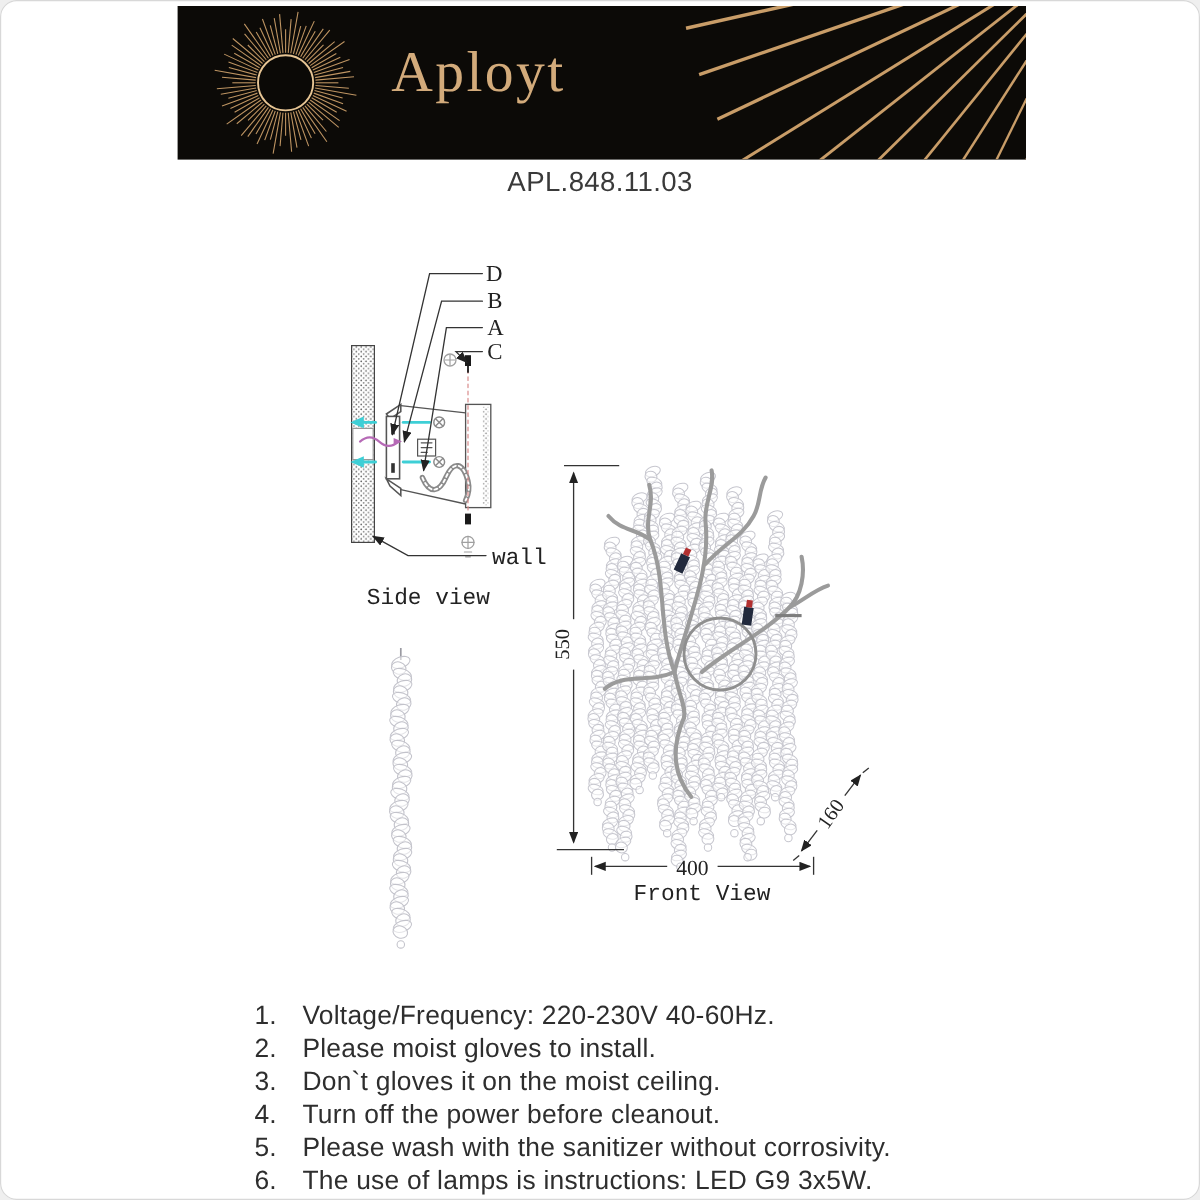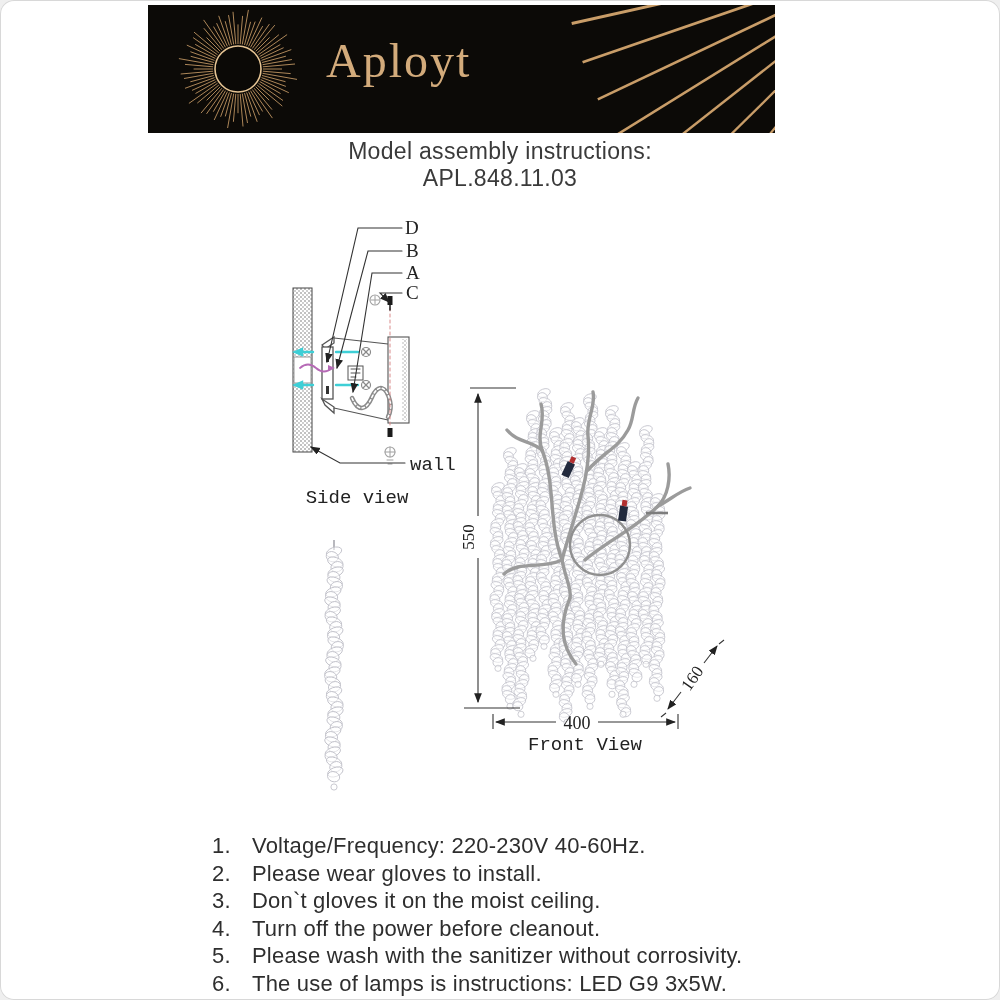--- a/index.html
+++ b/index.html
@@ -1,19 +1,19 @@
 <!DOCTYPE html>
 <html><head>
 <meta charset="utf-8">
 <style>
   html,body{margin:0;padding:0;background:#efefef;}
   .sheet{position:relative;width:1000px;height:1000px;background:#ffffff;overflow:hidden;
          border-radius:14px;box-shadow:0 0 0 1px #d8d8d8 inset;font-family:"Liberation Sans",sans-serif;}
   
-  .banner{position:absolute;left:148px;top:5px;width:627px;height:128px;background:#0c0a07;overflow:hidden;}
+  .banner{position:absolute;left:148px;top:5px;width:707px;height:128px;background:#0c0a07;overflow:hidden;}
   .banner svg{position:absolute;top:0;left:0;}
   .brand{position:absolute;left:178px;top:28px;width:320px;color:#d3ab7b;
          font-family:"Liberation Serif",serif;font-size:48px;font-weight:400;letter-spacing:2px;}
   
   .title-wrap{position:absolute;left:0;top:138px;width:1000px;text-align:center;color:#3a3a3a;}
   .title-line{font-size:23px;font-weight:500;letter-spacing:.3px;line-height:27px;}
   
   .diagram{position:absolute;left:0;top:0;width:1000px;height:1000px;}
   text.serif{font-family:"Liberation Serif",serif;fill:#222;}
   text.mono{font-family:"Liberation Mono","DejaVu Sans Mono",monospace;fill:#222;}
@@ -118,21 +118,20 @@
           <line x1="775" y1="-60" x2="449.8" y2="94.4" stroke-width="2.68"></line>
           <line x1="775" y1="-60" x2="434.6" y2="57.2" stroke-width="2.80"></line>
           <line x1="775" y1="-60" x2="423.7" y2="18.5" stroke-width="2.92"></line>
           <line x1="775" y1="-60" x2="417.1" y2="-21.1" stroke-width="3.04"></line>
         </g>
     </svg>
     <div class="brand">Aployt</div>
   </header>
 
   <div class="title-wrap">
-    <div class="title-line">Model assembly instructions:</div>
     <div class="title-line">APL.848.11.03</div>
   </div>
 
   <svg class="diagram" viewBox="0 0 1000 1000">
     <defs>
       <pattern id="stipple" width="4" height="4" patternUnits="userSpaceOnUse">
         <rect width="4" height="4" fill="#ffffff"></rect>
         <circle cx="1" cy="1" r="0.7" fill="#555"></circle>
         <circle cx="3" cy="3" r="0.7" fill="#777"></circle>
       </pattern>
@@ -1183,21 +1182,21 @@
     </g>
   </svg>
 
   <div class="instructions">
     <div class="inst-row">
       <span class="inst-num">1.</span>
       <span class="inst-text">Voltage/Frequency: 220-230V 40-60Hz.</span>
     </div>
     <div class="inst-row">
       <span class="inst-num">2.</span>
-      <span class="inst-text">Please wear gloves to install.</span>
+      <span class="inst-text">Please moist gloves to install.</span>
     </div>
     <div class="inst-row">
       <span class="inst-num">3.</span>
       <span class="inst-text">Don`t gloves it on the moist ceiling.</span>
     </div>
     <div class="inst-row">
       <span class="inst-num">4.</span>
       <span class="inst-text">Turn off the power before cleanout.</span>
     </div>
     <div class="inst-row">

